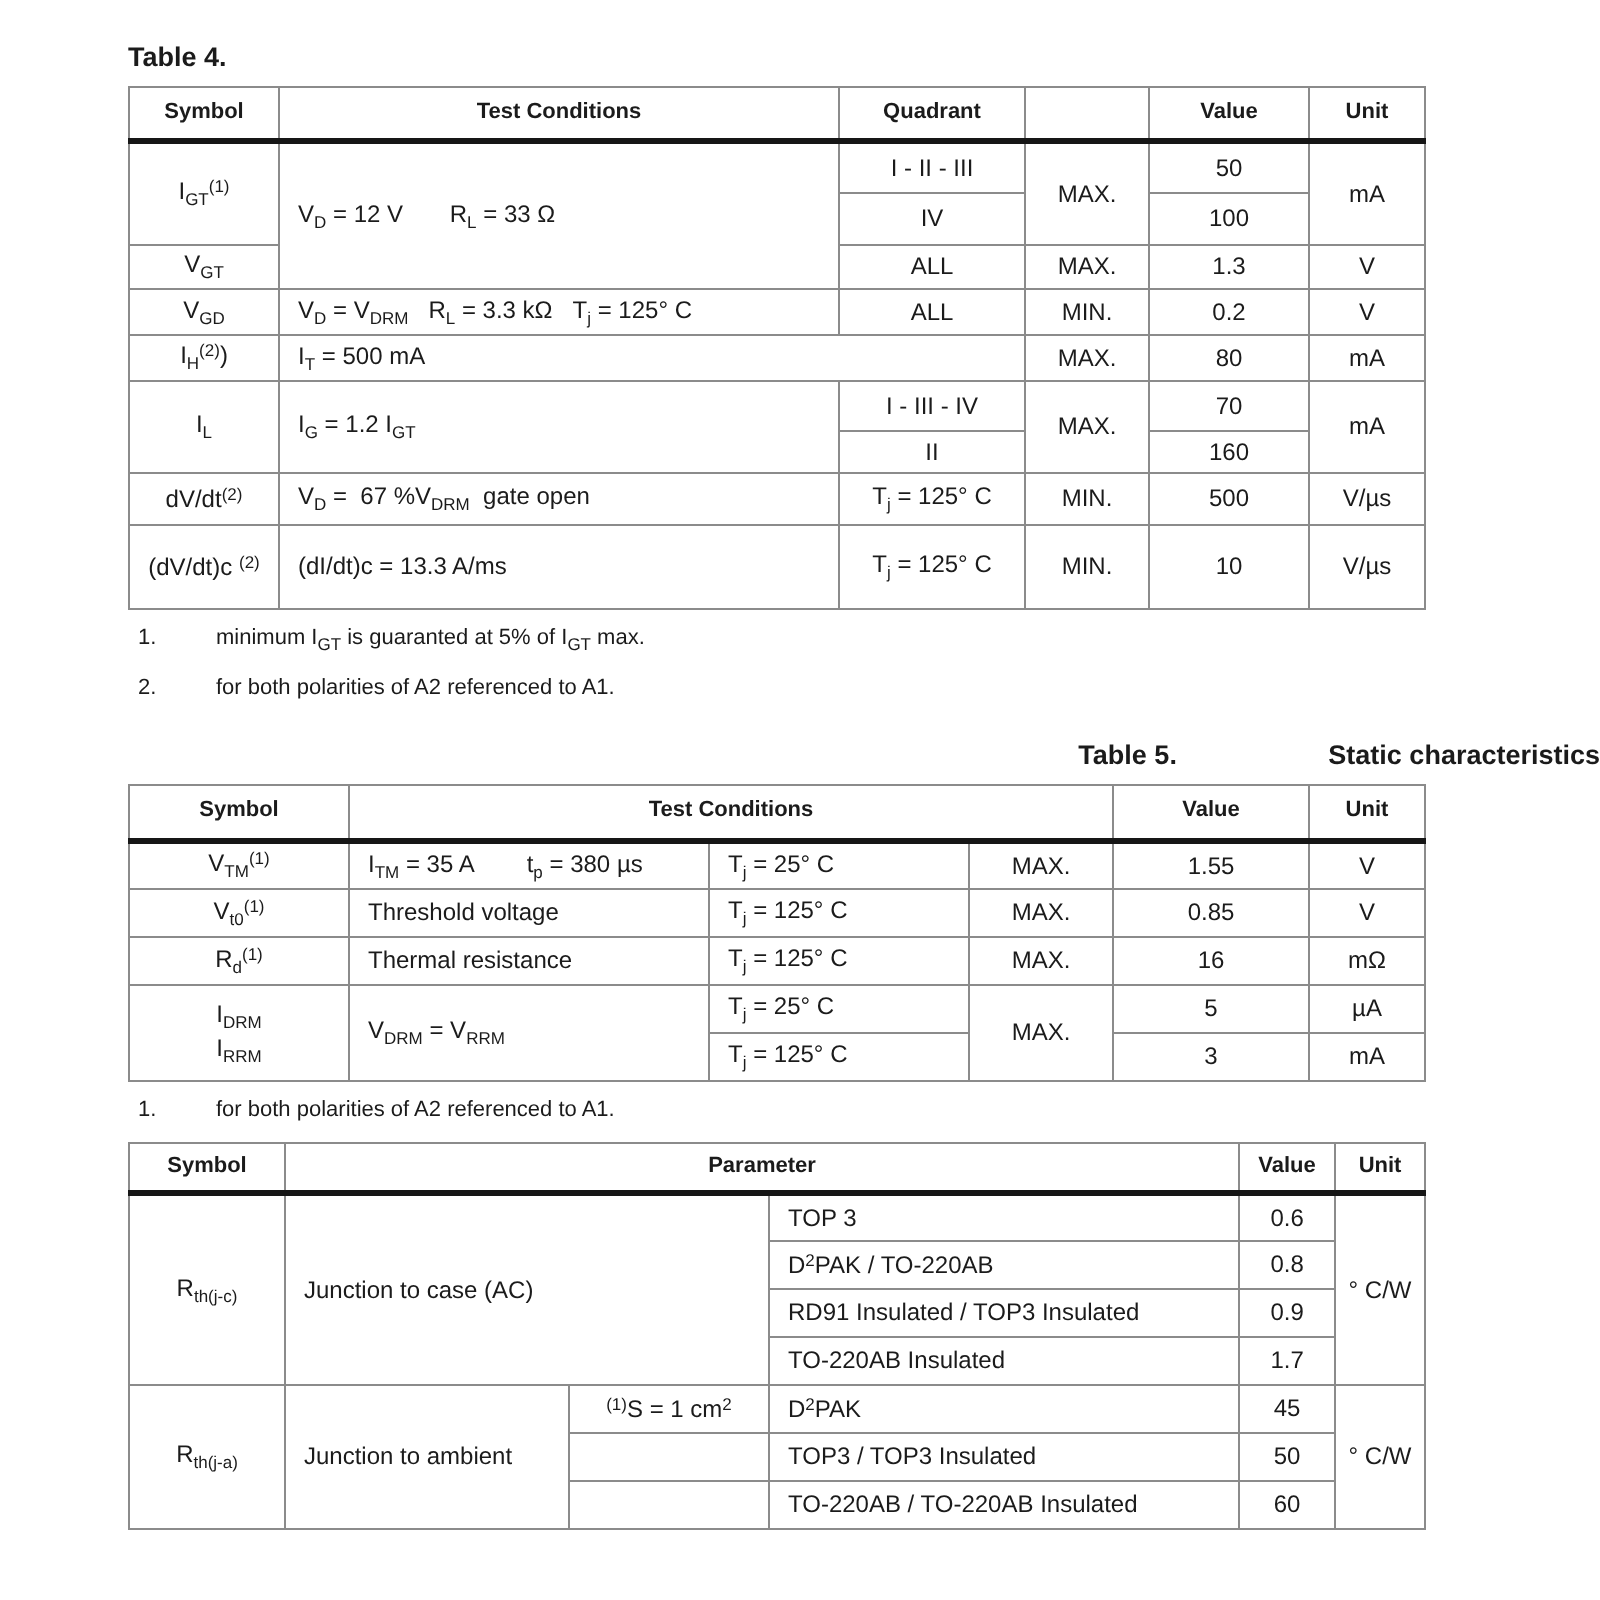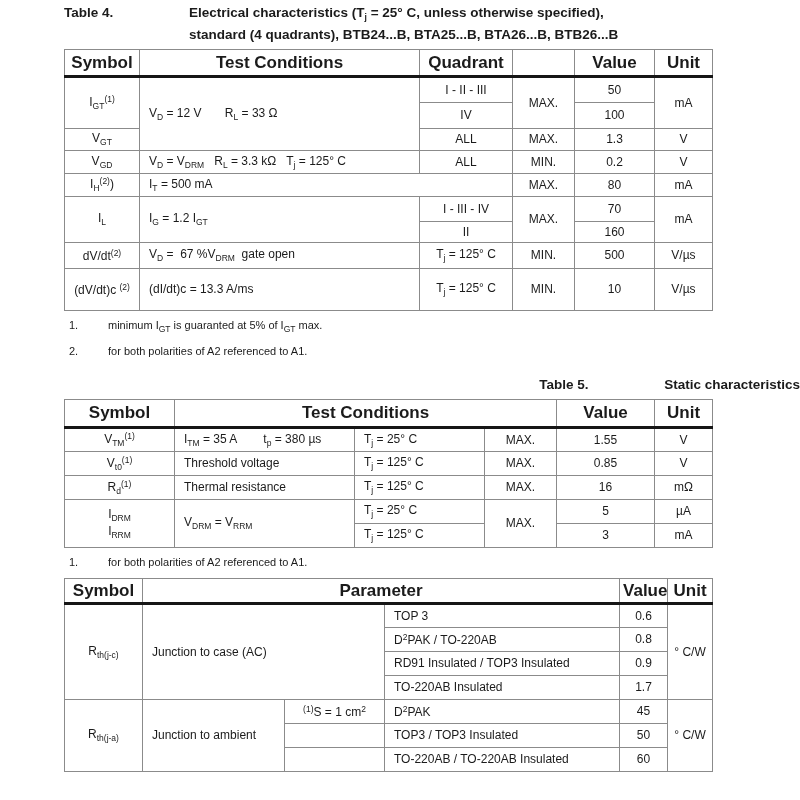--- a/index.html
+++ b/index.html
@@ -5,53 +5,49 @@
   html,body { margin:0; padding:0; }
   body {
     width:800px; height:800px; background:#ffffff;
     font-family:"Liberation Sans", sans-serif; color:#1b1b1b;
   }
   .page { position:relative; width:800px; height:800px; overflow:hidden; background:#ffffff; }
 
   .tbl-heading { display:flex; align-items:flex-start; margin-left:64px; font-weight:bold; font-size:13.5px; line-height:17px; }
   .tbl-label { width:125px; flex-shrink:0; }
   .tline { display:block; }
-  .h-t4 { padding-top:4px; margin-bottom:6px; }
+  .h-t4 { padding-top:20px; margin-bottom:6px; }
   .h-t5 { margin-top:18px; margin-bottom:6px;justify-content:flex-end; }
   .h-t6 { margin-top:39px; margin-bottom:6px; }
 
   table.dtable { border-collapse:collapse; table-layout:fixed; width:648px; margin-left:64px; border:1.5px solid #3f3f3f; }
   .dtable td, .dtable th {
     border:1px solid #8b8b8b; font-size:12px; padding:1px 3px;
     text-align:center; vertical-align:middle; overflow:hidden; white-space:pre-wrap; line-height:1.25;
   }
-  .dtable th { font-weight:bold; font-size:17px; border-bottom:3px solid #161616; }
+  .dtable th { font-weight:bold; font-size:11px; border-bottom:3px solid #161616; }
   .cond, .pkg { text-align:left !important; padding-left:9px !important; }
   sub { font-size:8.5px; vertical-align:-3px; }
   sup { font-size:8.5px; vertical-align:3.5px; }
 
   .param-ja { border-right:none !important; text-align:left !important; padding-left:9px !important; }
   .note-cell { border:none; border-left:1px solid #8b8b8b; border-bottom:1px solid #8b8b8b; }
   .p2-empty { border:none; }
 
   .footnotes { margin-top:8px; }
   .footnote { display:flex; margin-left:69px; font-size:11px; line-height:13px; margin-bottom:9px; }
   .fn-num { width:39px; flex-shrink:0; }
 </style>
 </head>
 <body>
 
 <div class="page">
 
   <div class="tbl-heading h-t4">
     <span class="tbl-label">Table 4.</span>
-    <span class="tbl-name">
-      <span class="tline">Electrical characteristics (T<sub>j</sub> = 25° C, unless otherwise specified),</span>
-      <span class="tline">standard (4 quadrants), BTB24...B, BTA25...B, BTA26...B, BTB26...B</span>
-    </span>
   </div>
 
   <table class="dtable">
     <colgroup>
       <col style="width:75px">
         <col style="width:280px">
         <col style="width:93px">
       <col style="width:62px">
         <col style="width:80px">
         <col style="width:58px">

